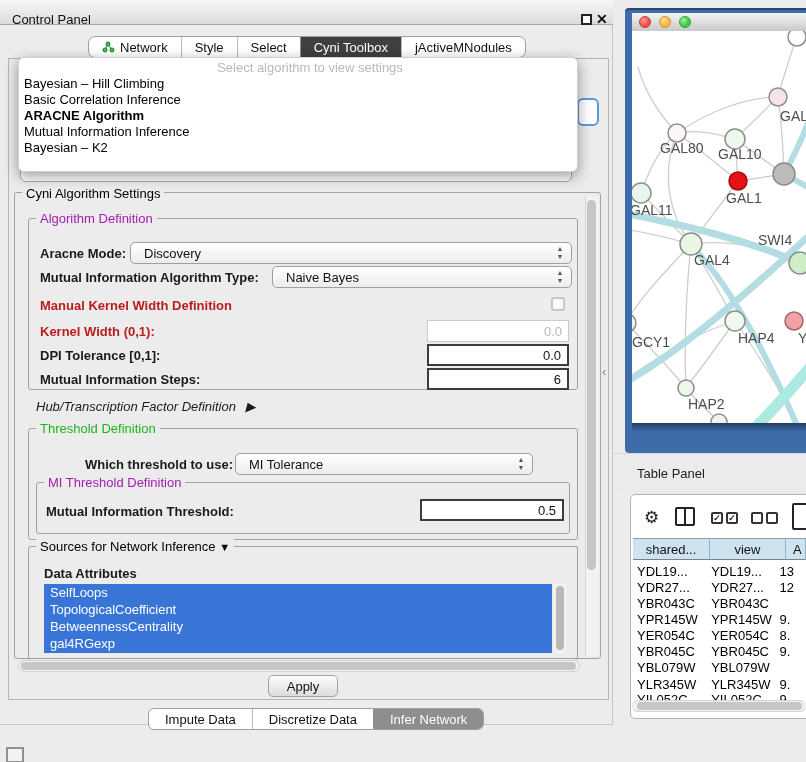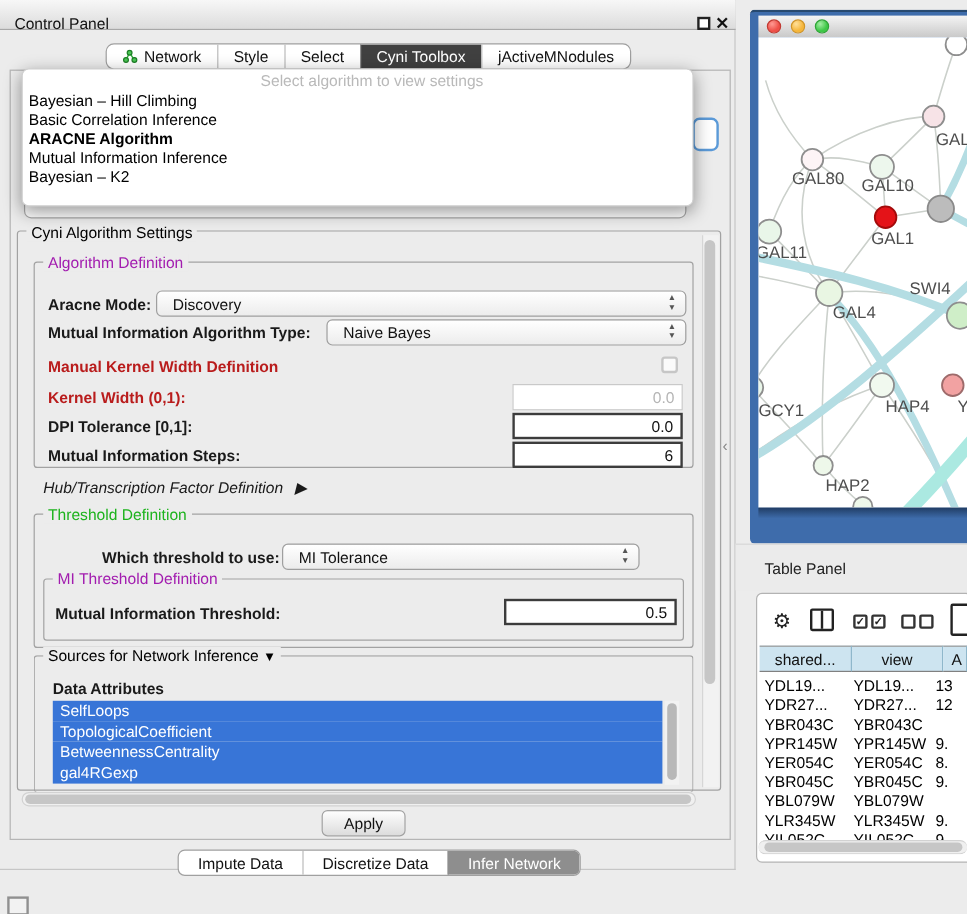--- a/index.html
+++ b/index.html
@@ -354,21 +354,21 @@
   <div class="trow" style="top:83px;">
       <span class="tc tc1">YBR045C</span>
       <span class="tc tc2">YBR045C</span>
       <span class="tc tc3">9.</span>
     </div>
   <div class="trow" style="top:99px;">
       <span class="tc tc1">YBL079W</span>
       <span class="tc tc2">YBL079W</span>
       <span class="tc tc3"></span>
     </div>
-  <div class="trow" style="top:115px;">
+  <div class="trow" style="top:115px;align-items:center;">
       <span class="tc tc1">YLR345W</span>
       <span class="tc tc2">YLR345W</span>
       <span class="tc tc3">9.</span>
     </div>
   <div class="trow" style="top:131px;">
       <span class="tc tc1">YIL052C</span>
       <span class="tc tc2">YIL052C</span>
       <span class="tc tc3">9</span>
     </div>
 </div>

